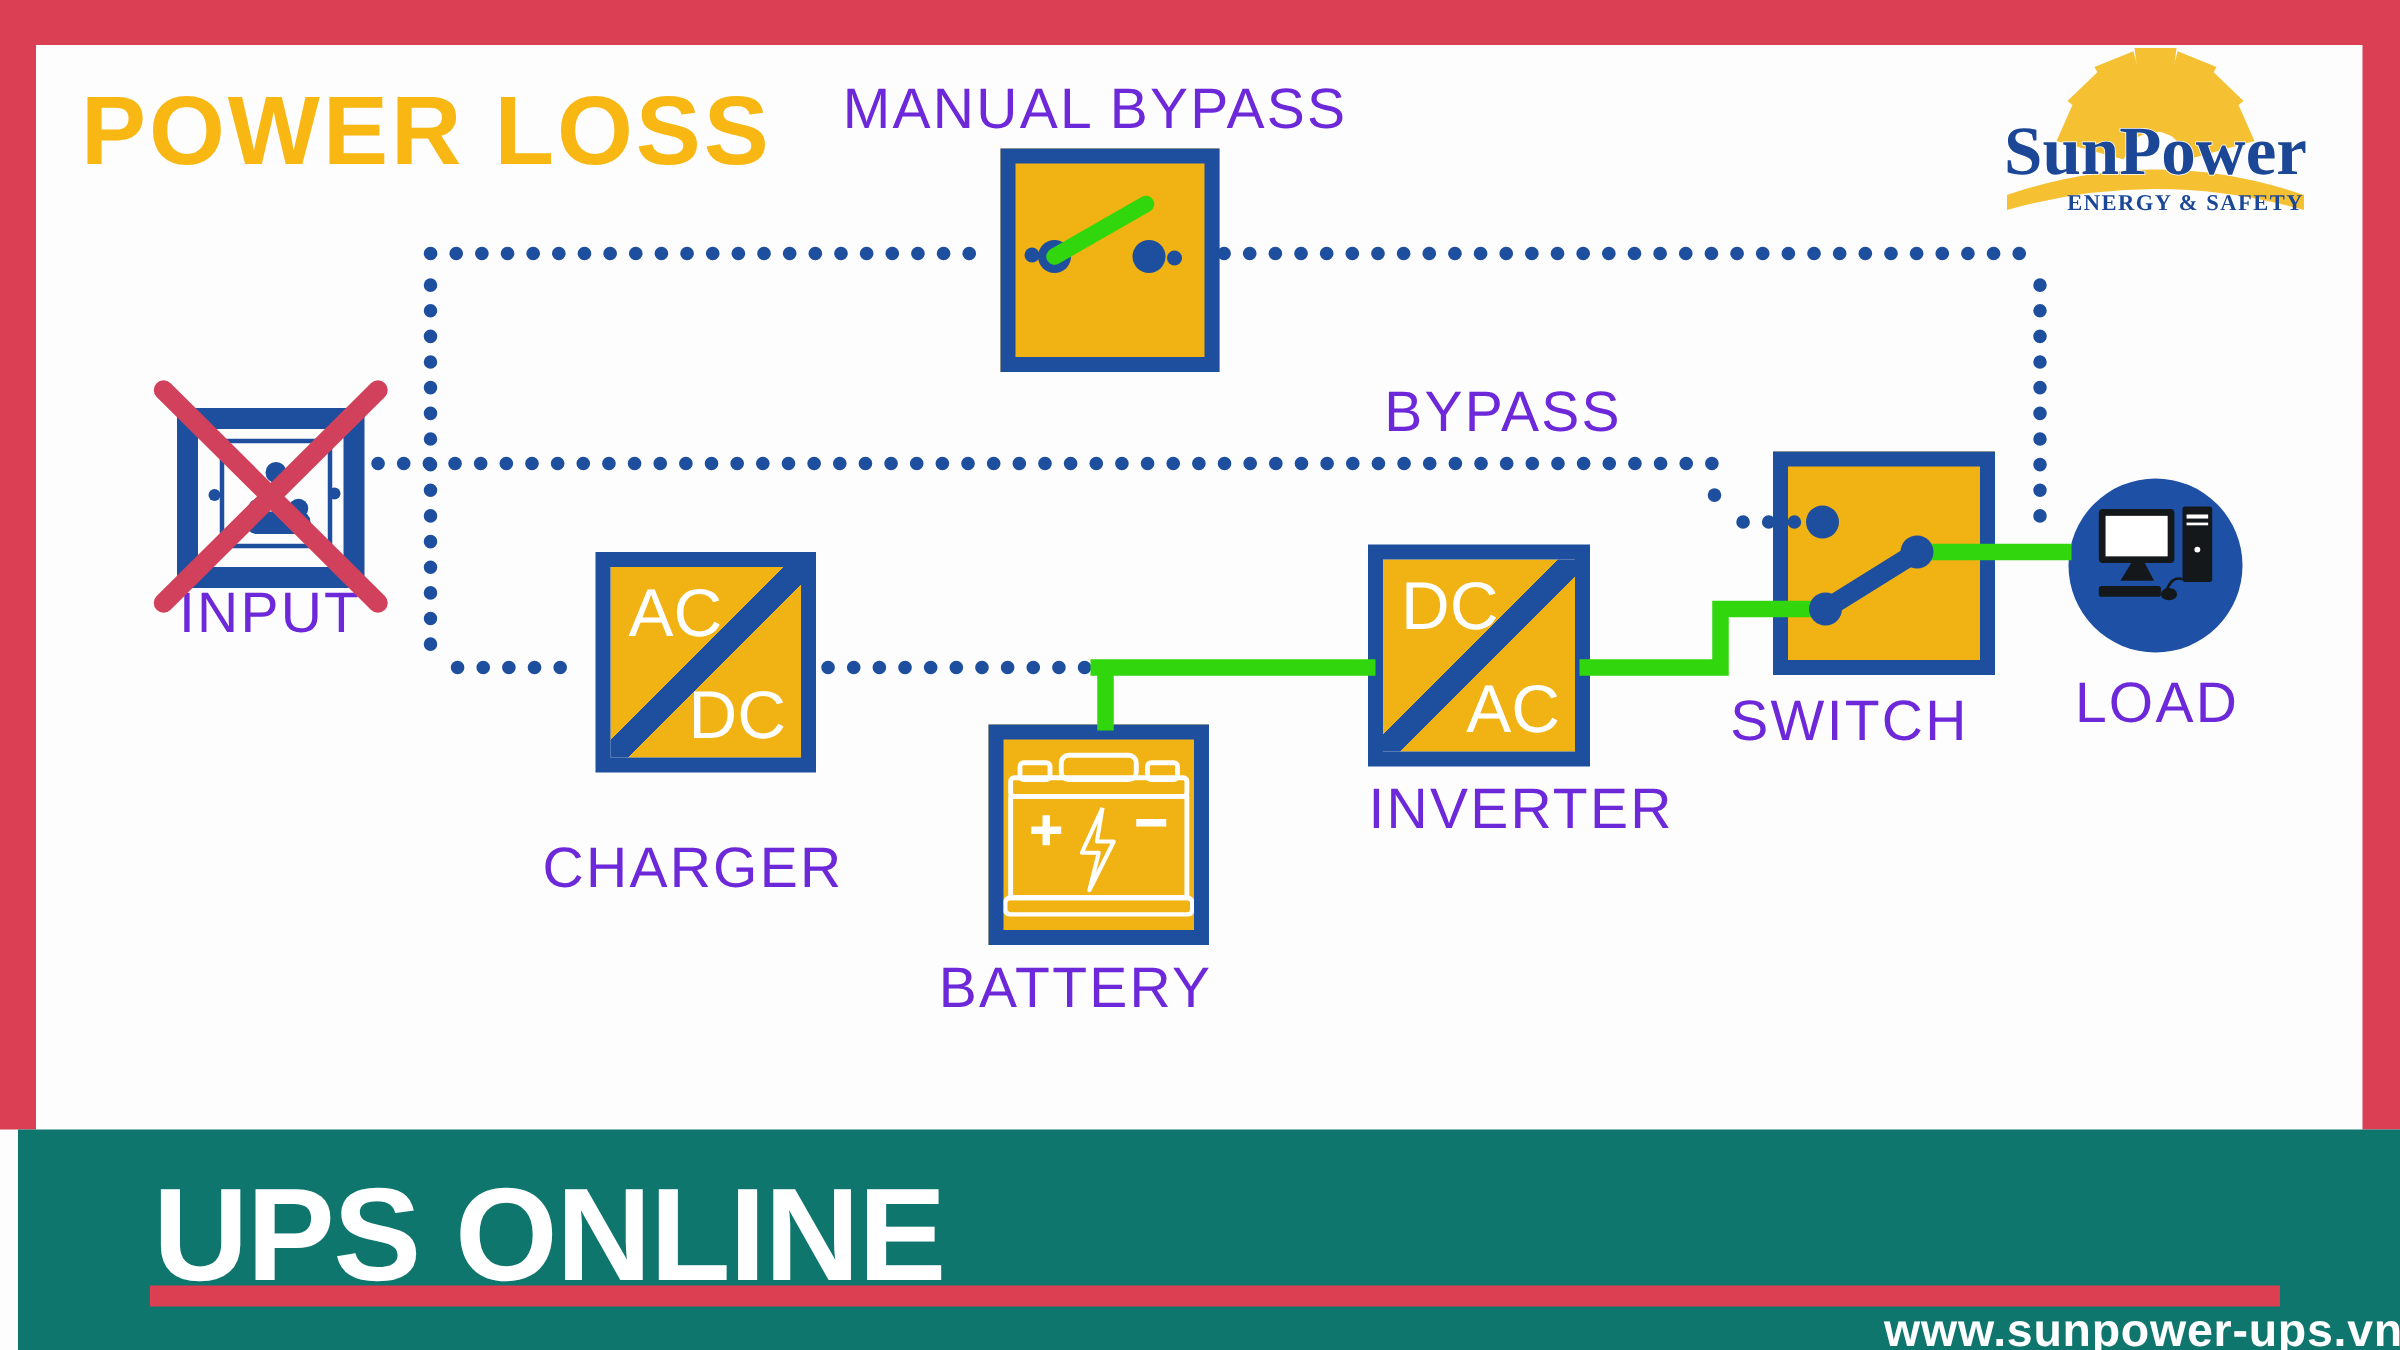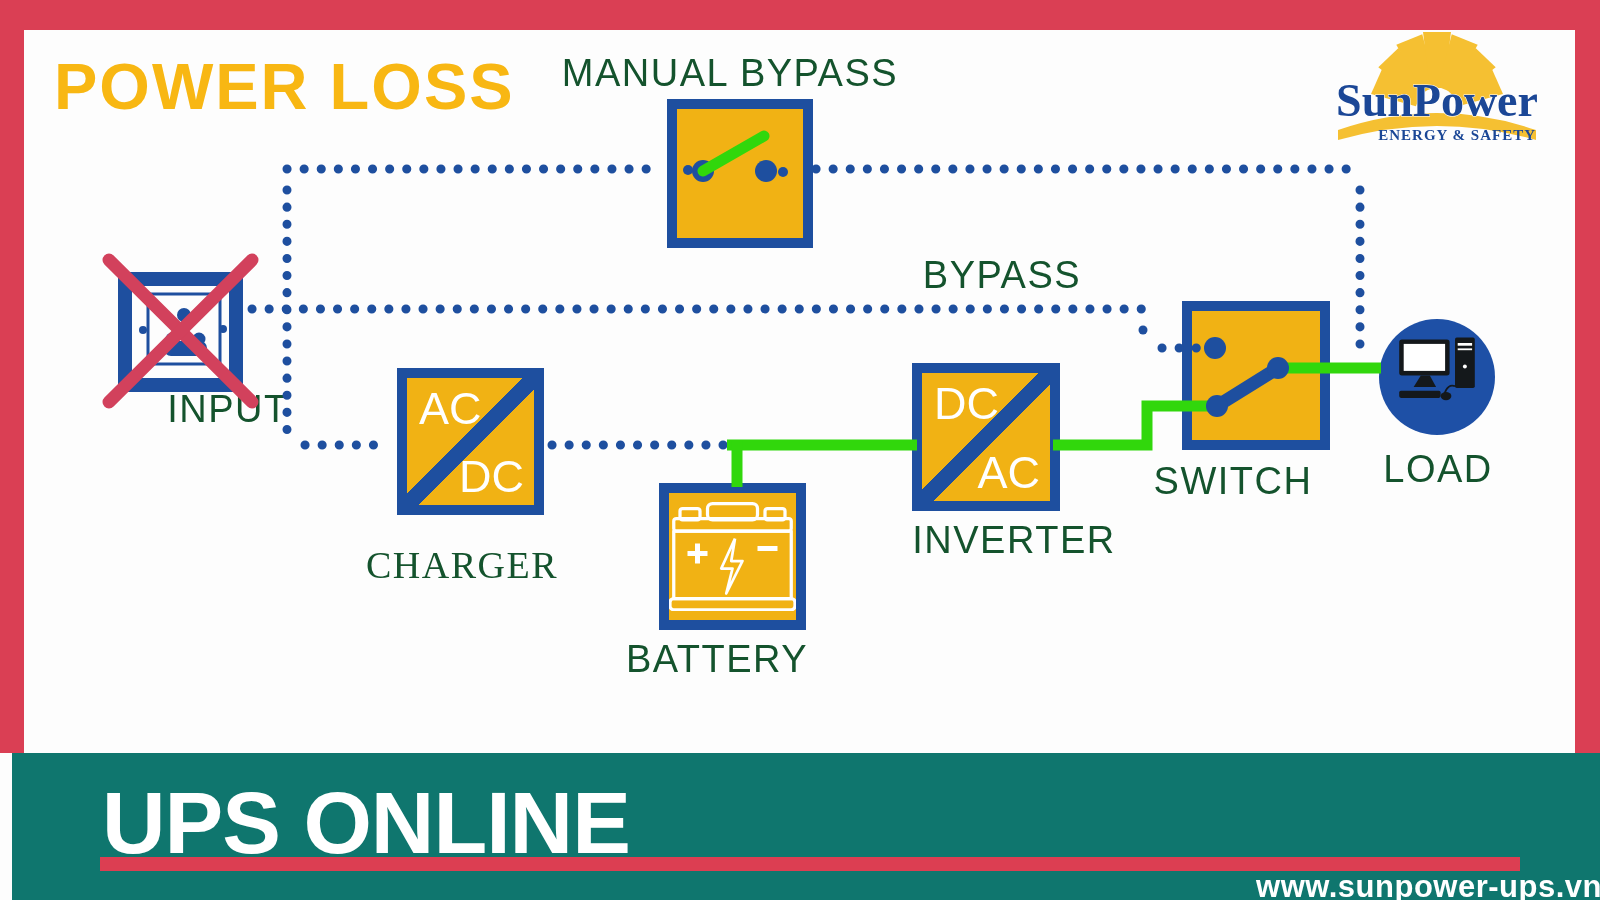--- a/index.html
+++ b/index.html
@@ -8,21 +8,21 @@
   
   .edge{position:absolute;background:#DA3F54;}
   #edge-top{left:0;top:0;width:1600px;height:30px;}
   #edge-left{left:0;top:30px;width:24px;height:723px;}
   #edge-right{left:1575px;top:30px;width:25px;height:723px;}
   
   #power-loss-title{position:absolute;left:54px;top:54px;font-size:65px;font-weight:900;
       letter-spacing:2px;color:#F8B713;line-height:1;text-align:center;}
   
   .lbl{position:absolute;transform:translateX(-50%);white-space:nowrap;
-       font-size:38px;font-weight:400;letter-spacing:1.5px;color:#14532d;line-height:1;}
+       font-size:38px;font-weight:400;letter-spacing:1.5px;color:#6d28d9;line-height:1;}
   
   .box{position:absolute;box-sizing:border-box;border:10px solid #1E4F9F;background:#F1B214;}
   .conv{background:linear-gradient(135deg,#F1B214 0%,#F1B214 45.5%,#1E4F9F 45.5%,#1E4F9F 54.5%,#F1B214 54.5%,#F1B214 100%);}
   .conv span{position:absolute;color:#fff;font-size:45px;line-height:1;font-weight:400;}
   .corner-tl{left:12px;top:8px;} .corner-br{right:10px;bottom:6px;}
   #manual-bypass-box{left:667px;top:99px;width:146px;height:149px;}
   #rectifier-box{left:397px;top:368px;width:147px;height:147px;}
   #inverter-box{left:912px;top:363px;width:148px;height:148px;}
   #battery-box{left:659px;top:483px;width:147px;height:147px;}
   #switch-box{left:1182px;top:301px;width:148px;height:149px;}
@@ -170,22 +170,22 @@
     </g>
 
     <g stroke="#D2415C" stroke-width="13" stroke-linecap="round">
       <path d="M109 260 L252 402"></path>
       <path d="M252 260 L109 402"></path>
     </g>
   </svg>
 
   <div class="lbl" style="left:730px;top:54px;">MANUAL BYPASS</div>
   <div class="lbl" style="left:1002px;top:256px;">BYPASS</div>
-  <div class="lbl" style="left:180px;top:390px;margin-left:48px;">INPUT</div>
-  <div class="lbl" style="left:462px;top:546px;font-family:Liberation Serif, serif;">CHARGER</div>
+  <div class="lbl" style="left:180px;top:390px;">INPUT</div>
+  <div class="lbl" style="left:462px;top:560px;">CHARGER</div>
   <div class="lbl" style="left:717px;top:640px;">BATTERY</div>
   <div class="lbl" style="left:1014px;top:521px;">INVERTER</div>
   <div class="lbl" style="left:1233px;top:462px;text-align:right;">SWITCH</div>
   <div class="lbl" style="left:1406px;top:450px;margin-left:32px;">LOAD</div>
 
   <div id="footer-banner">
     <div id="banner-title">UPS ONLINE</div>
     <div id="banner-underline"></div>
     <div id="website-url">www.sunpower-ups.vn</div>
   </div>

